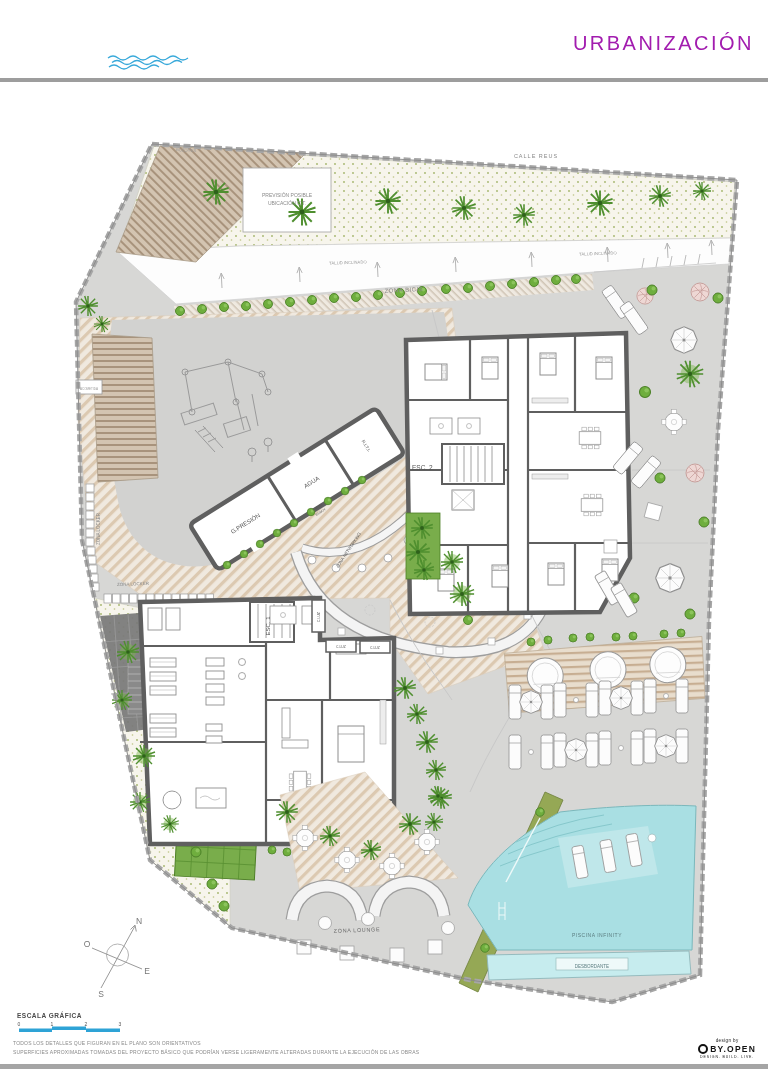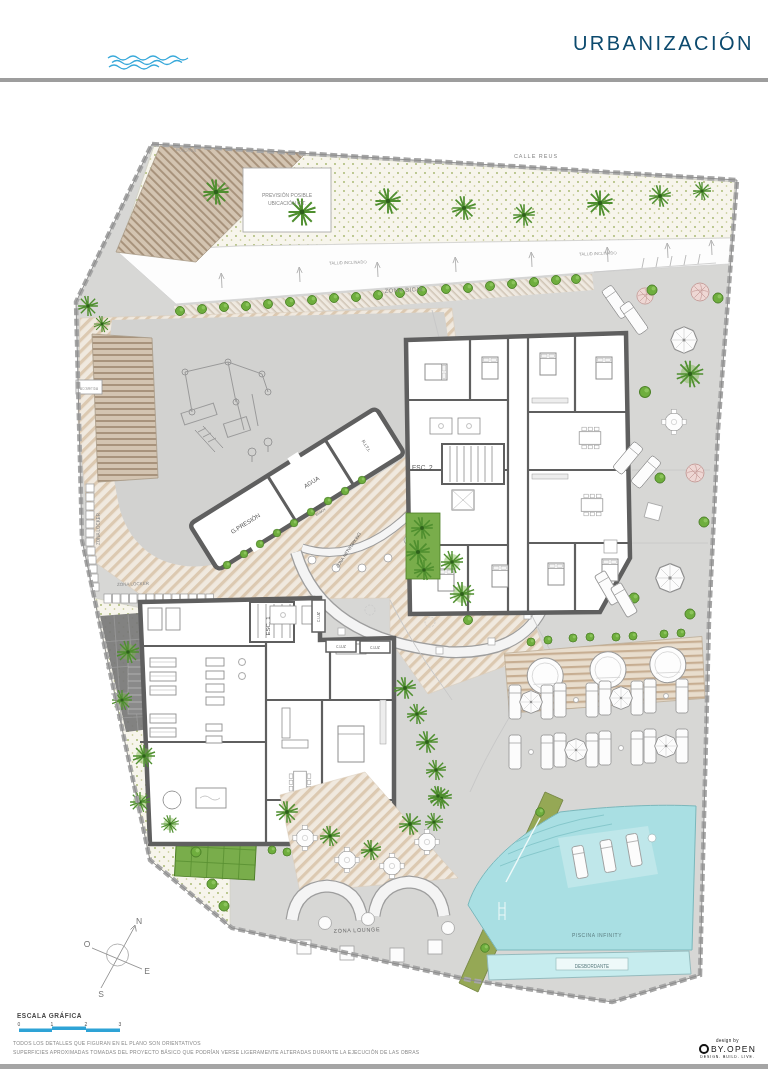--- a/index.html
+++ b/index.html
@@ -4,31 +4,31 @@
 <style>
   html,body{margin:0;padding:0;background:#fff}
   .page{position:relative;width:768px;height:1087px;background:#fff;overflow:hidden;
         font-family:"Liberation Sans",sans-serif}
   .plan-svg{position:absolute;left:0;top:0}
   .plan-svg text{font-family:"Liberation Sans",sans-serif}
   .t{fill:#8a8a8a}.ts{fill:#9a9a9a}.tb{fill:#555}.tp{fill:#5b7d80}
   .hdr-logo{position:absolute;left:34px;top:20px;font-family:"Liberation Serif",serif;
             font-size:28px;color:#6e6e6e;letter-spacing:.5px}
   .waves{position:absolute;left:106px;top:55px}
-  .hdr-title{position:absolute;right:14px;top:32px;font-size:20px;color:#0c4a6e;letter-spacing:2.5px}
+  .hdr-title{position:absolute;right:14px;top:32px;font-size:20px;color:#a21caf;letter-spacing:2.5px}
   .rule{position:absolute;left:0;width:768px}
   #rule-top{top:78px;height:4px;background:#9d9d9d}
   #rule-bottom{top:1064px;height:5px;background:#a5a5a5}
   .disc{position:absolute;left:13px;font-size:5px;color:#8a8a8a;letter-spacing:.2px}
   #disc1{top:1040px}#disc2{top:1049px}
   .brand{position:absolute;right:12px;top:1038px;text-align:center;color:#141414}
   .brand .dby{font-size:4.5px;letter-spacing:.4px}
   .brand .row{display:flex;align-items:center;justify-content:center;gap:2px;margin-top:1px}
   .brand .oicon{width:6px;height:6px;border:2px solid #111;border-radius:50%;display:inline-block}
-  .brand .nm{font-size:8.5px;font-weight:normal;letter-spacing:1.2px}
+  .brand .nm{font-size:8.5px;font-weight:bold;letter-spacing:1.2px}
   .brand .tag{font-size:3.5px;letter-spacing:.9px;margin-top:1px}
 </style>
 </head>
 <body>
 
 <div class="page">
 
 <svg class="plan-svg" width="768" height="1087" viewBox="0 0 768 1087">
 <defs>
   <pattern id="dots" width="9" height="9" patternUnits="userSpaceOnUse">

